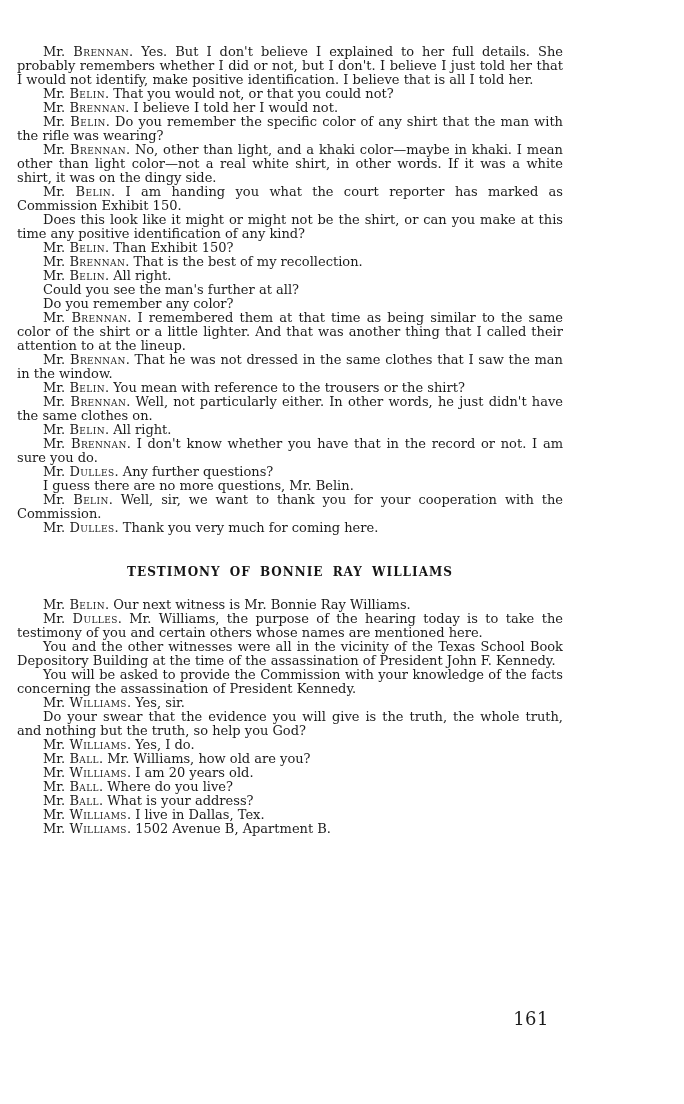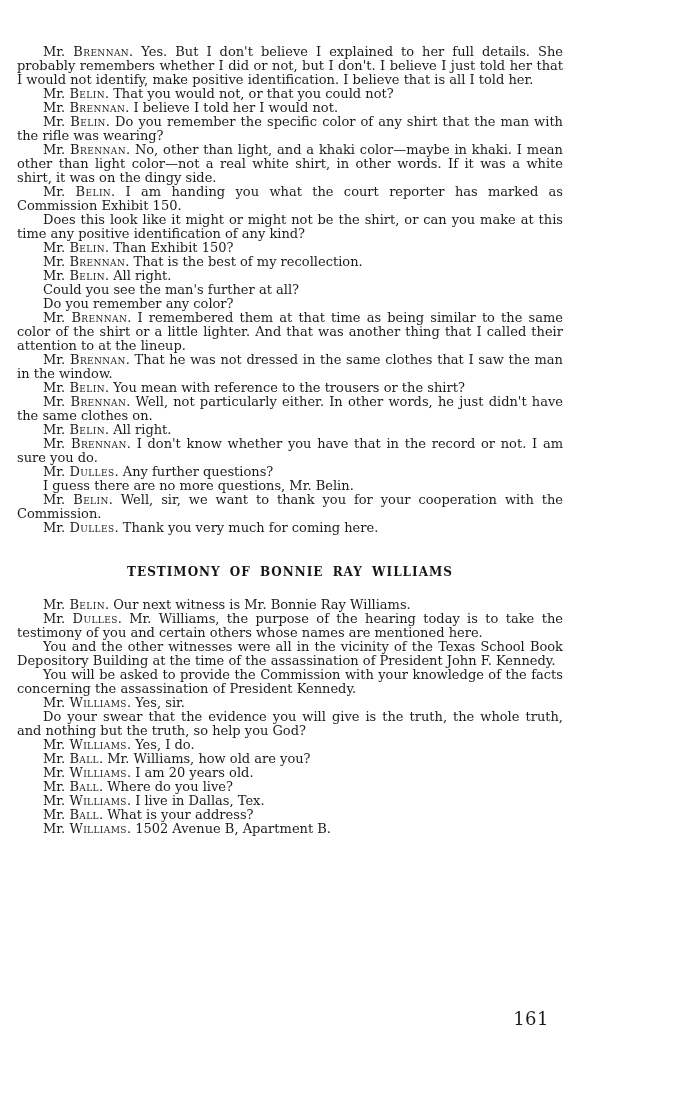--- a/index.html
+++ b/index.html
@@ -91,19 +91,19 @@
         <p class="para"><span>Mr. </span><span class="sc">Belin</span><span>. Our next witness is Mr. Bonnie Ray Williams.</span></p>
         <p class="para"><span>Mr. </span><span class="sc">Dulles</span><span>. Mr. Williams, the purpose of the hearing today is to take the testimony of you and certain others whose names are mentioned here.</span></p>
         <p class="para"><span>You and the other witnesses were all in the vicinity of the Texas School Book Depository Building at the time of the assassination of President John F. Kennedy.</span></p>
         <p class="para"><span>You will be asked to provide the Commission with your knowledge of the facts concerning the assassination of President Kennedy.</span></p>
         <p class="para"><span>Mr. </span><span class="sc">Williams</span><span>. Yes, sir.</span></p>
         <p class="para"><span>Do your swear that the evidence you will give is the truth, the whole truth, and nothing but the truth, so help you God?</span></p>
         <p class="para"><span>Mr. </span><span class="sc">Williams</span><span>. Yes, I do.</span></p>
         <p class="para"><span>Mr. </span><span class="sc">Ball</span><span>. Mr. Williams, how old are you?</span></p>
         <p class="para"><span>Mr. </span><span class="sc">Williams</span><span>. I am 20 years old.</span></p>
         <p class="para"><span>Mr. </span><span class="sc">Ball</span><span>. Where do you live?</span></p>
+        <p class="para"><span>Mr. </span><span class="sc">Ball</span><span>. What is your address?</span></p>
         <p class="para"><span>Mr. </span><span class="sc">Williams</span><span>. I live in Dallas, Tex.</span></p>
-        <p class="para"><span>Mr. </span><span class="sc">Ball</span><span>. What is your address?</span></p>
         <p class="para"><span>Mr. </span><span class="sc">Williams</span><span>. 1502 Avenue B, Apartment B.</span></p>
       </div>
   </div>
   <div class="page-number">161</div>
 </div>
 
 </body></html>

